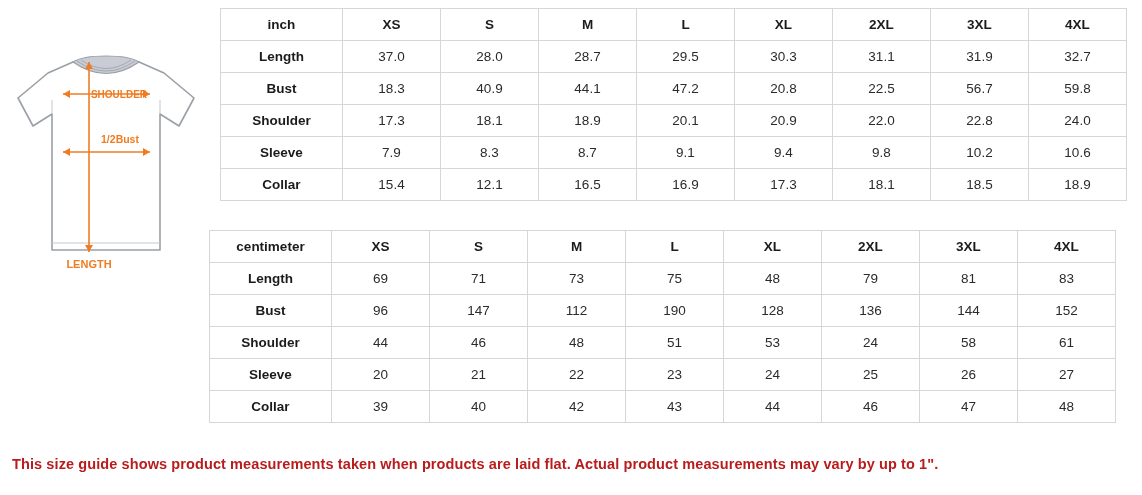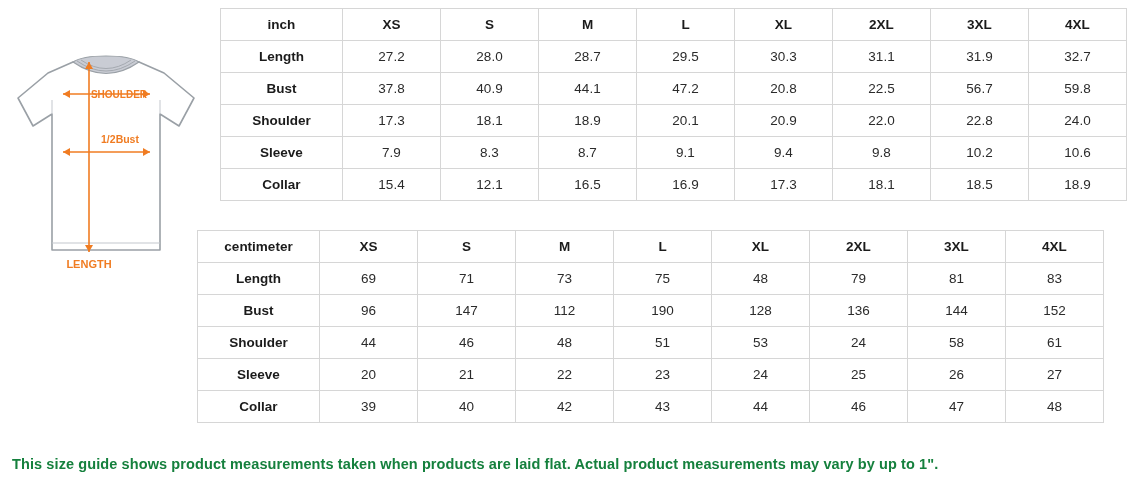--- a/index.html
+++ b/index.html
@@ -38,21 +38,21 @@
   .table-wrap {
     position: absolute;
   }
   .table-wrap.inch {
     left: 211px;
     top: 8px;
     width: 1079px;
     margin-left: 9px;
   }
   .table-wrap.cm {
-    left: 197px;
+    left: 209px;
     top: 230px;
     width: 907px;
   }
 
   table.size-table {
     border-collapse: collapse;
     width: 907px;
     table-layout: fixed;
   }
   table.size-table td,
@@ -76,21 +76,21 @@
     width: 122px;
   }
 
   
   .footnote {
     position: absolute;
     left: 12px;
     top: 456px;
     font-size: 14.5px;
     font-weight: bold;
-    color: #15803d;
+    color: #b91c1c;
     letter-spacing: 0.1px;
   }
 </style>
 </head>
 <body>
 
 <div class="page">
 
   <div class="illustration">
     <svg width="212" height="240" viewBox="0 0 212 240" xmlns="http://www.w3.org/2000/svg">
@@ -154,32 +154,32 @@
           <th>L</th>
           <th>XL</th>
           <th>2XL</th>
           <th>3XL</th>
           <th>4XL</th>
         </tr>
       </thead>
       <tbody>
         <tr>
           <td class="rowhead">Length</td>
-          <td>27.2</td>
+          <td>37.0</td>
           <td>28.0</td>
           <td>28.7</td>
           <td>29.5</td>
           <td>30.3</td>
           <td>31.1</td>
           <td>31.9</td>
           <td>32.7</td>
         </tr>
         <tr>
           <td class="rowhead">Bust</td>
-          <td>37.8</td>
+          <td>18.3</td>
           <td>40.9</td>
           <td>44.1</td>
           <td>47.2</td>
           <td>20.8</td>
           <td>22.5</td>
           <td>56.7</td>
           <td>59.8</td>
         </tr>
         <tr>
           <td class="rowhead">Shoulder</td>

